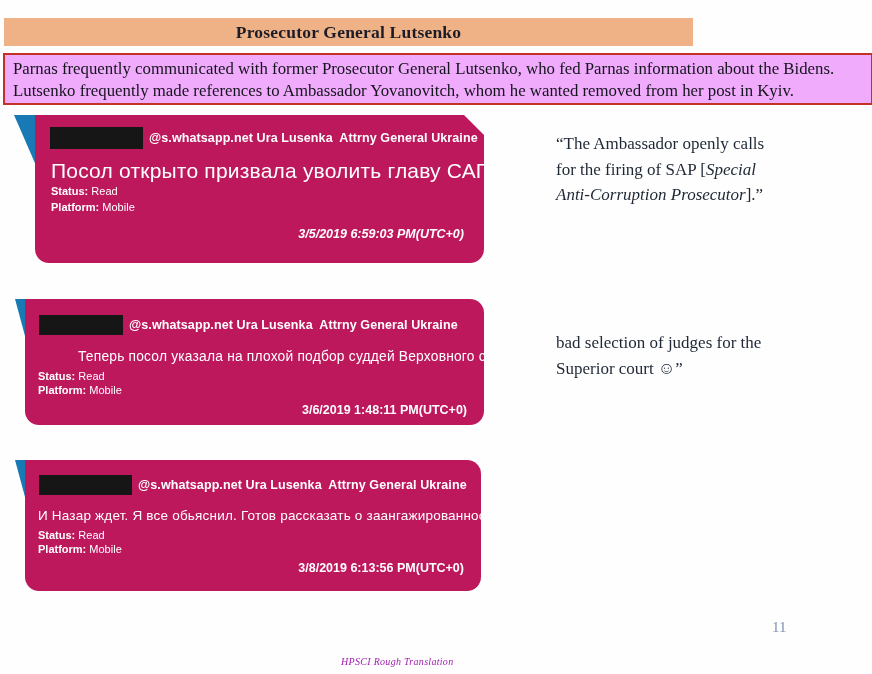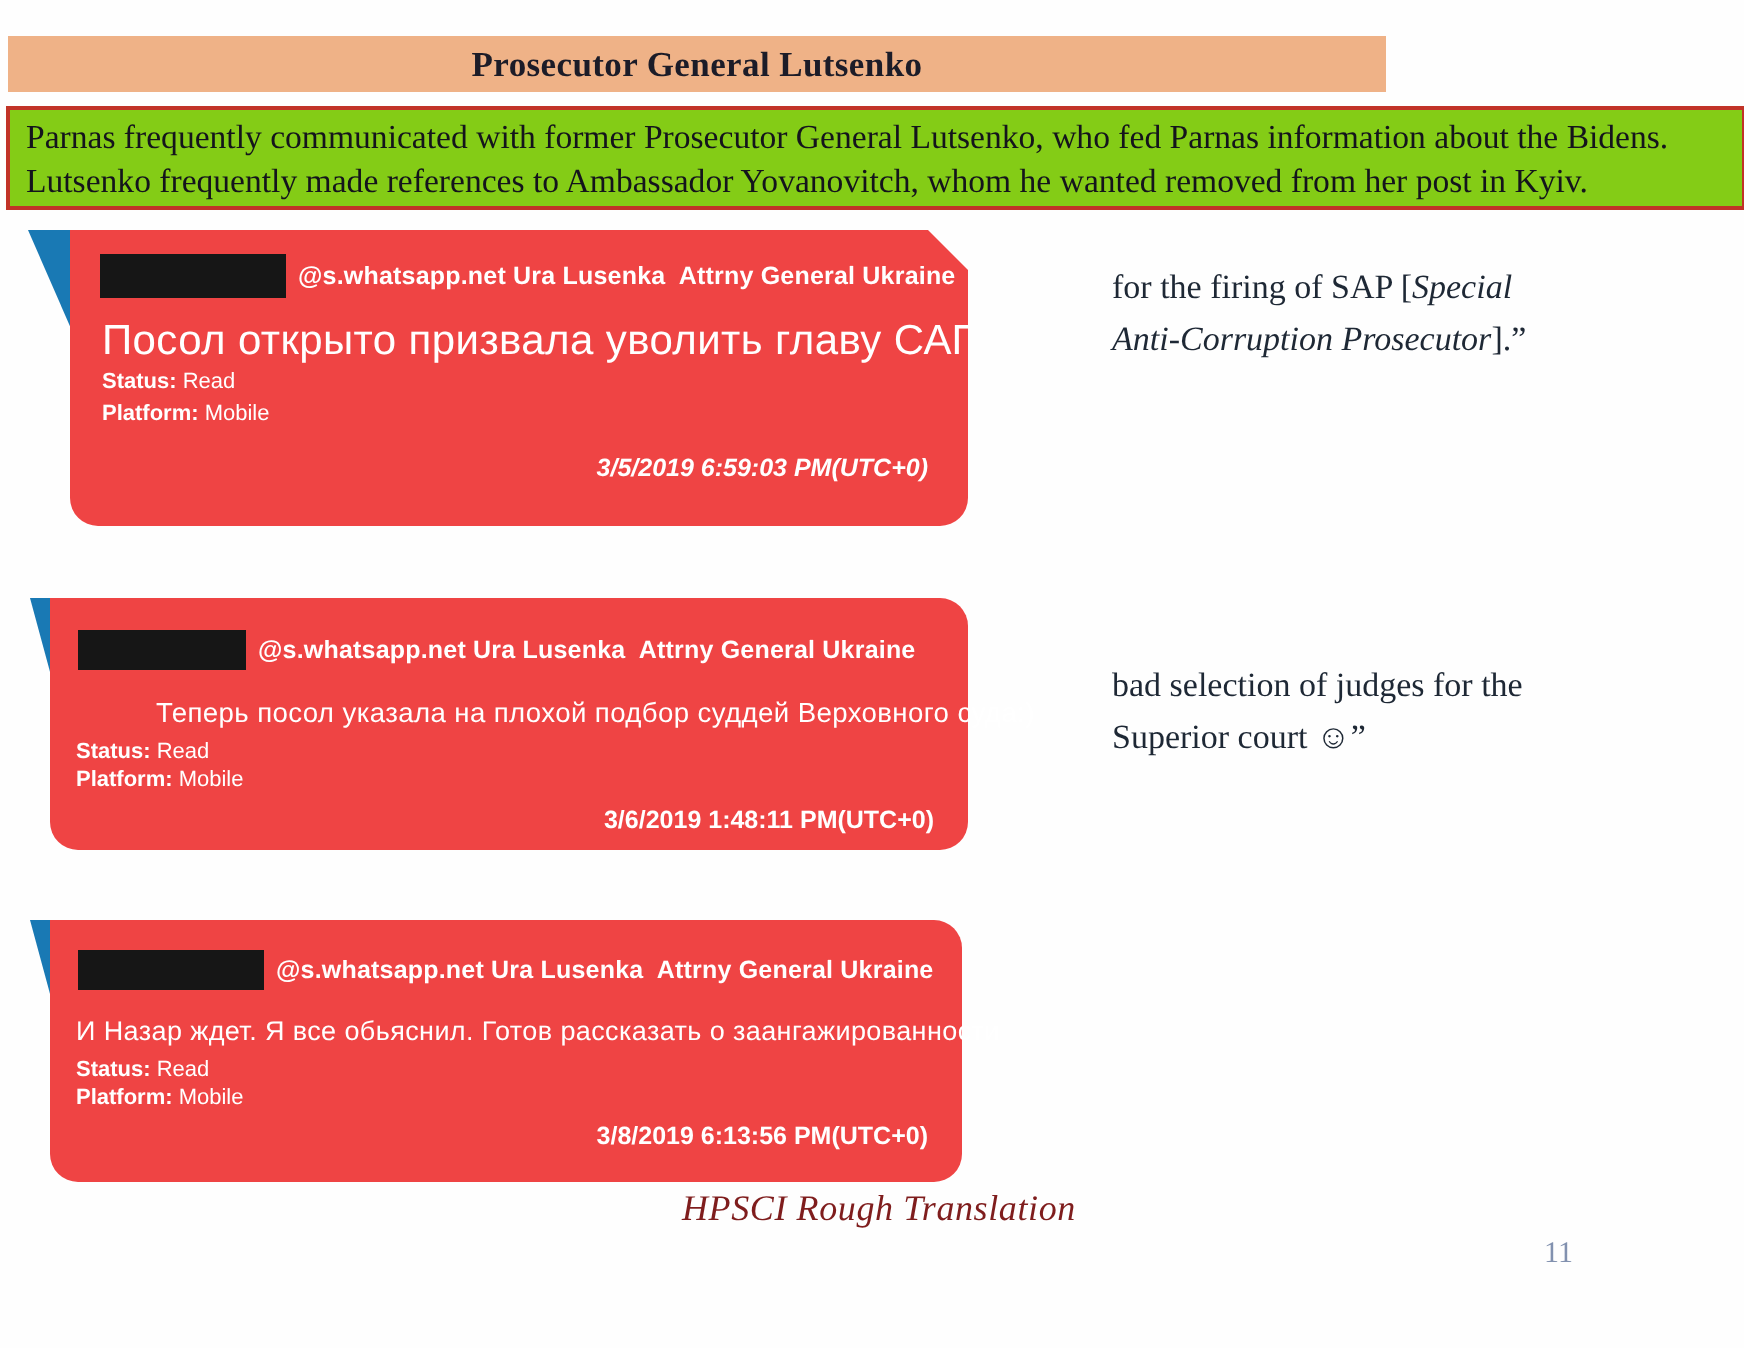--- a/index.html
+++ b/index.html
@@ -11,28 +11,28 @@
   .title-bar{
     position:absolute;left:4px;top:18px;width:689px;height:28px;
     background:#efb287;display:flex;align-items:center;justify-content:center;
   }
   .title-bar span{
     font-size:17.5px;font-weight:bold;color:#1c1c28;letter-spacing:.2px;
   }
   
   .summary-box{
     position:absolute;left:3px;top:53px;width:858px;height:45px;
-    border:2.5px solid #c13327;background:#84cc16;padding:3px 0 0 8px;
+    border:2.5px solid #c13327;background:#f0abfc;padding:3px 0 0 8px;
   }
   .summary-box div{
     font-size:16.8px;color:#14141c;line-height:22px;white-space:nowrap;
   }
   
   .bubble{
-    position:absolute;background:#ef4444;color:#fff;
+    position:absolute;background:#be185d;color:#fff;
     font-family:"Liberation Sans",sans-serif;
     border-radius:0 14px 14px 14px;
   }
   .bubble.b1{
     left:35px;top:115px;width:449px;height:148px;
     border-radius:0 4px 14px 14px;
     clip-path:polygon(0 0,calc(100% - 20px) 0,100% 20px,100% 100%,0 100%);
   }
   .bubble.b2{left:25px;top:299px;width:459px;height:126px;}
   .bubble.b3{left:25px;top:460px;width:456px;height:131px;}
@@ -77,22 +77,22 @@
   .translation{
     position:absolute;left:556px;width:270px;
     font-size:17px;line-height:25.5px;color:#1e2835;
   }
   .translation.t1{top:131px;}
   .translation.t2{top:330px;}
   .translation.t3{top:468px;}
 
   
   .footer-label{
-    position:absolute;left:341px;top:594px;
-    font-style:italic;font-size:18px;color:#7f1d1d;letter-spacing:.3px;
+    position:absolute;left:341px;top:656px;
+    font-style:italic;font-size:10px;color:#a21caf;letter-spacing:.3px;
   }
   .footer-page{
     position:absolute;left:772px;top:619px;
     font-size:15px;color:#8291af;
   }
 </style>
 </head>
 <body>
 
 <div class="page">
@@ -136,20 +136,21 @@
       <span class="redaction"></span>
       <span class="hdr-text">@s.whatsapp.net Ura Lusenka  Attrny General Ukraine</span>
     </div>
     <div class="msg">И Назар ждет. Я все обьяснил. Готов рассказать о заангажированности</div>
     <div class="meta m1"><b>Status:</b> <span>Read</span></div>
     <div class="meta m2"><b>Platform:</b> <span>Mobile</span></div>
     <div class="ts">3/8/2019 6:13:56 PM(UTC+0)</div>
   </div>
 
   <div class="translation t1">
+      <div><span>“The Ambassador openly calls</span></div>
       <div><span>for the firing of SAP [</span><i>Special</i></div>
       <div><i>Anti-Corruption Prosecutor</i><span>].”</span></div>
     </div>
   <div class="translation t2">
       <div><span>bad selection of judges for the</span></div>
       <div><span>Superior court ☺”</span></div>
     </div>
 
   <div class="footer-label">HPSCI Rough Translation</div>
   <div class="footer-page">11</div>

